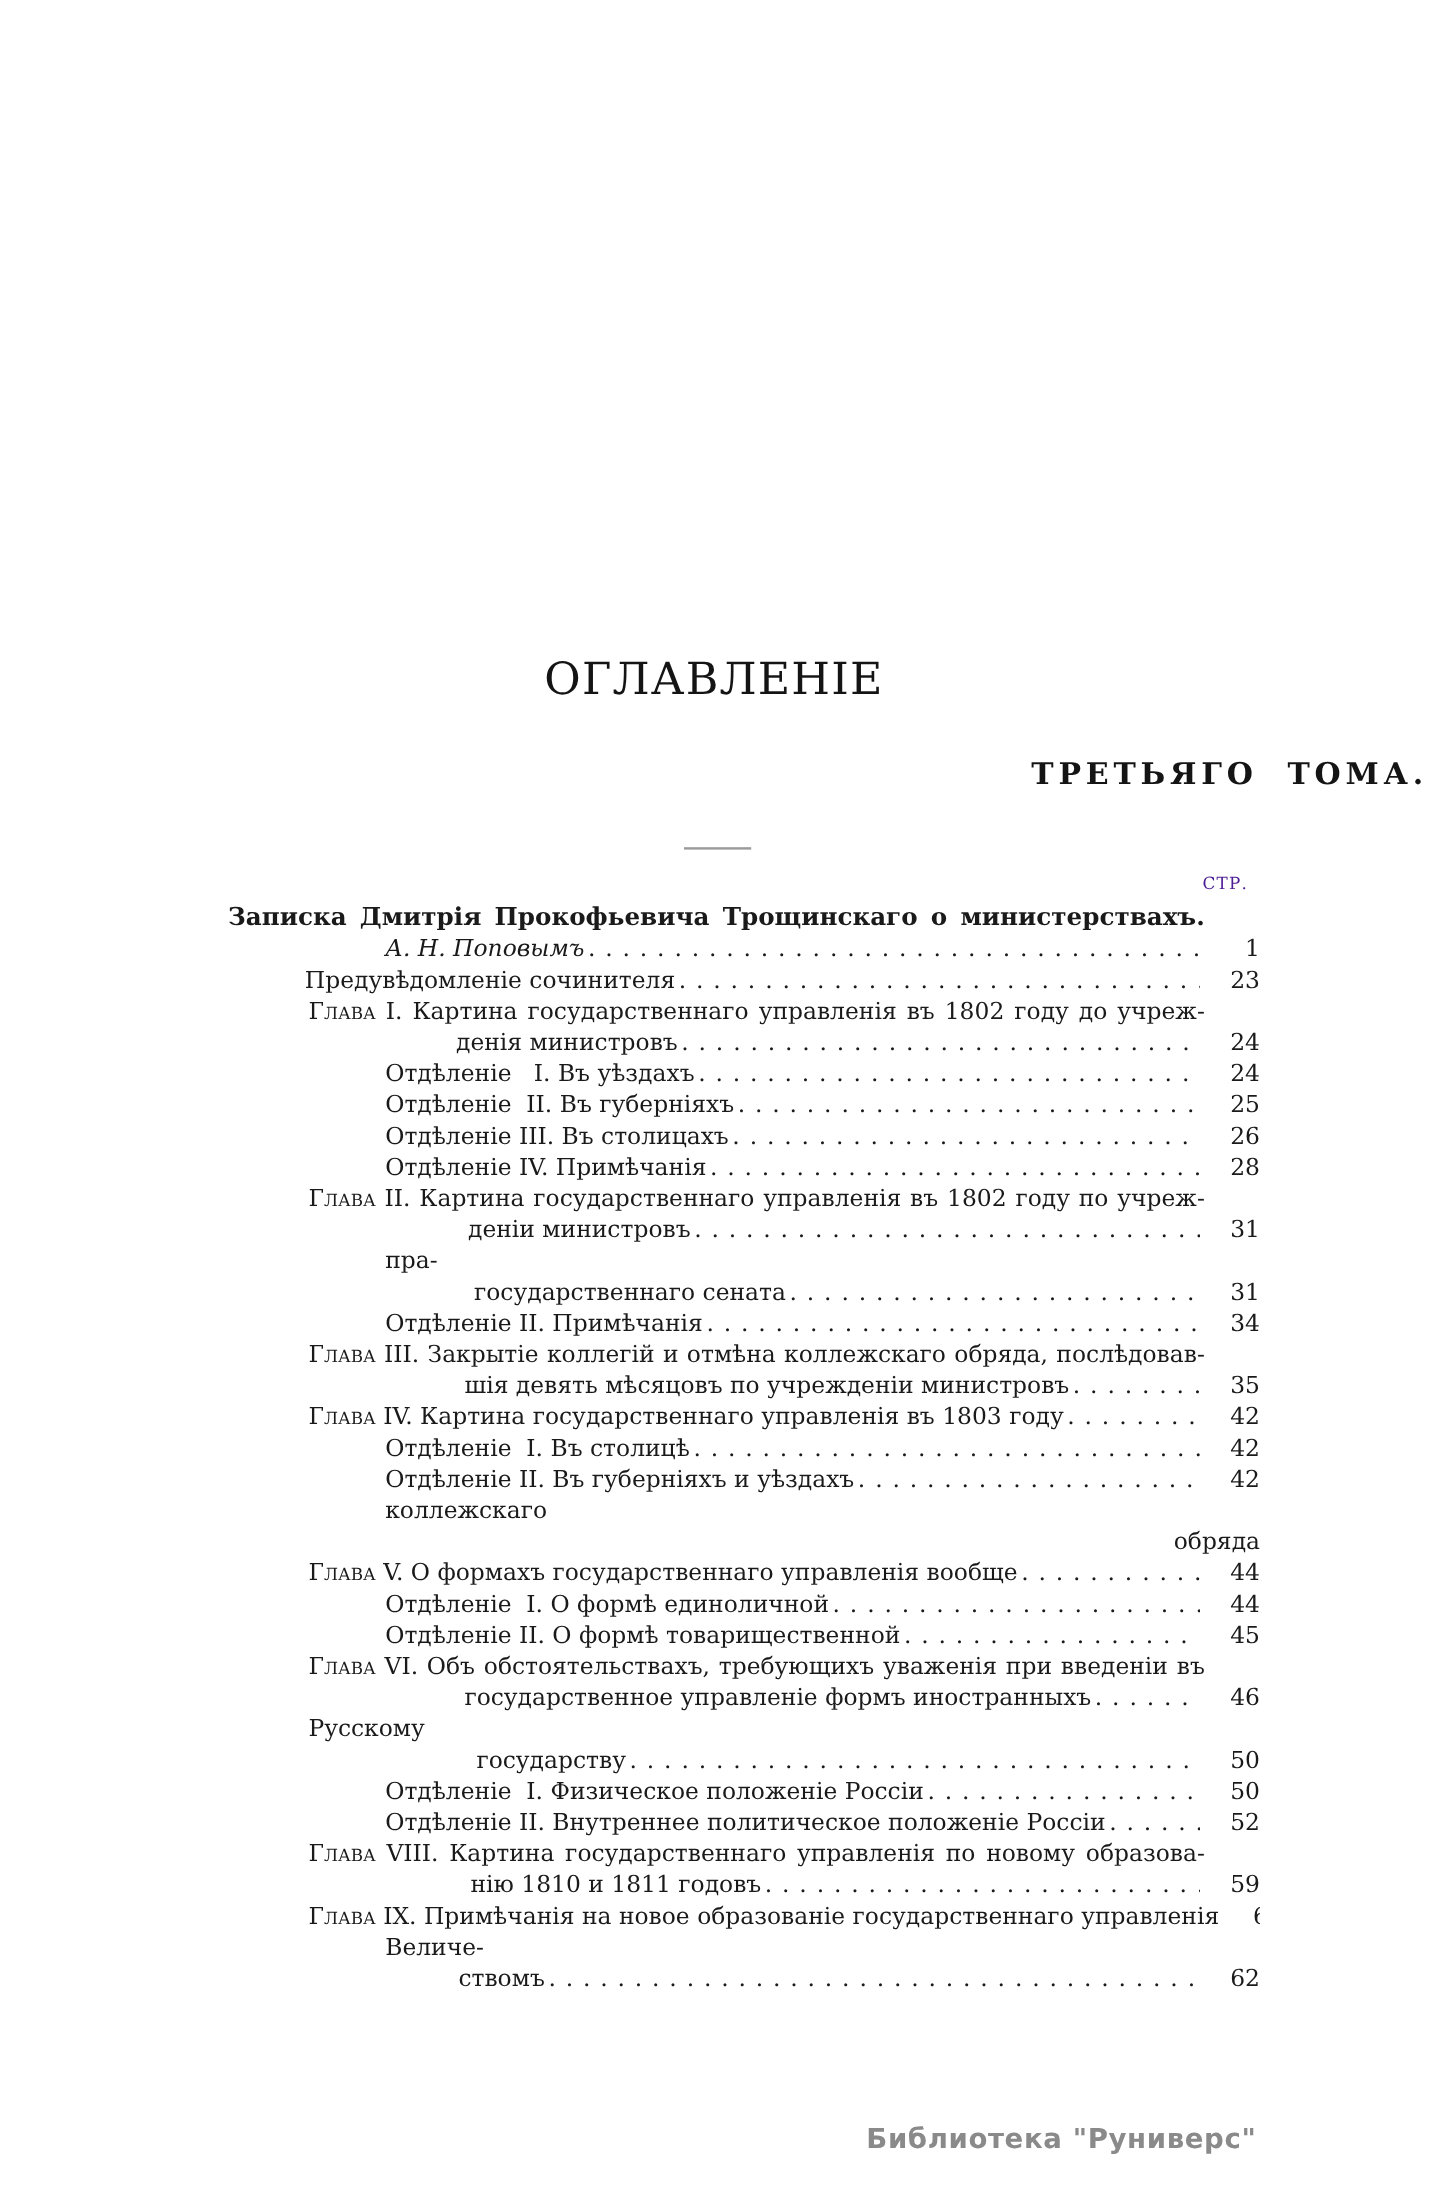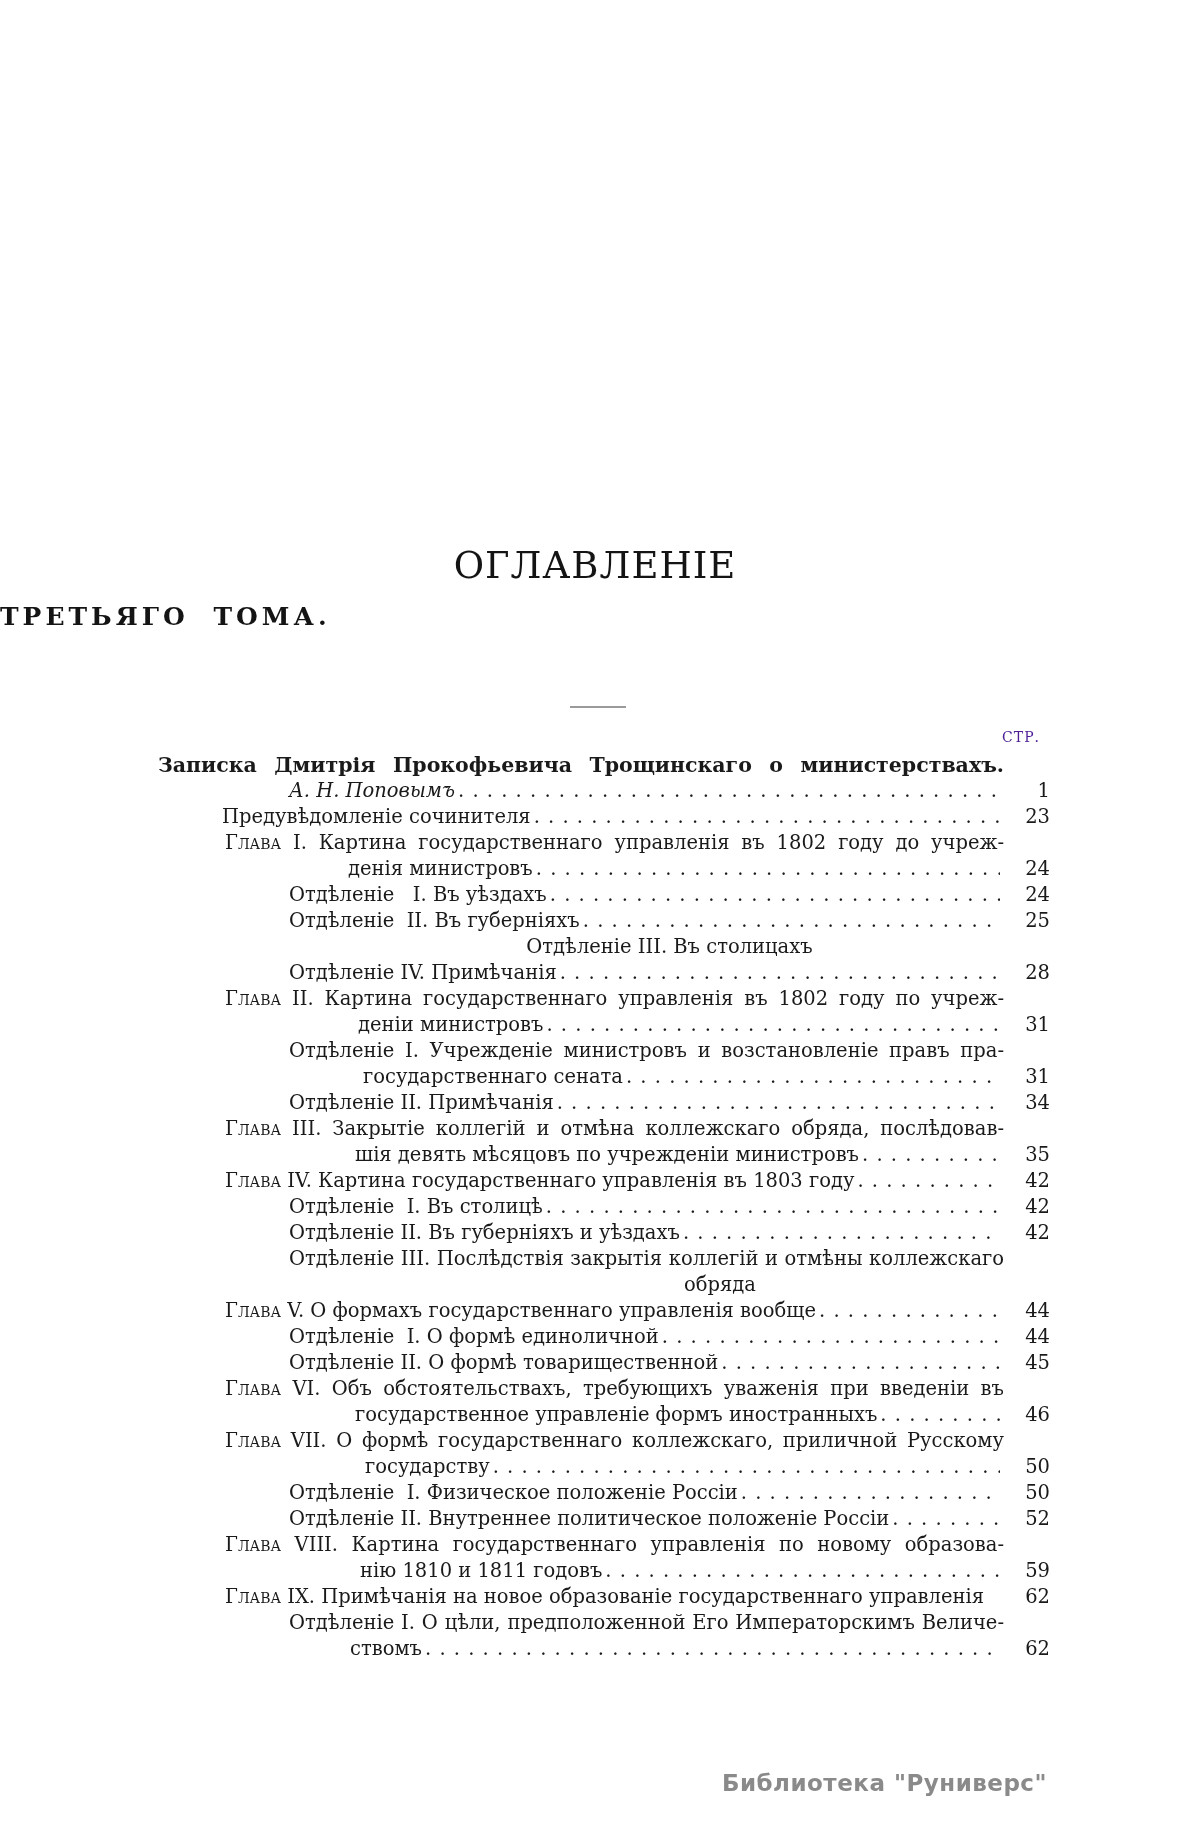--- a/index.html
+++ b/index.html
@@ -15,44 +15,45 @@
     color:#1a1a1a;
     overflow:hidden;
   }
   .h1{
     position:absolute; top:544px; left:0; width:1190px;
     text-align:center;
     font-size:37px; letter-spacing:1px;
     color:#141414;
   }
   .h2{
-    position:absolute; top:602px; left:0; width:1190px;
-    text-align:left;
+    position:absolute; top:630px; left:0; width:1190px;
+    text-align:right;
     font-size:25px; font-weight:bold;
     letter-spacing:4px; word-spacing:12px;
     color:#141414;
   }
   .rule{
     position:absolute; top:706px; left:570px; width:56px; height:2px;
     background:#9a9a9a;
   }
   .colhead{
     position:absolute; top:729px; right:160px;
     font-size:14px; letter-spacing:1px;
     color:#4c1d95;
   }
   .toc{
     position:absolute; top:752px; left:150px; width:900px;
     font-size:19.5px;
     color:#1a1a1a;
   }
   .line{
-    display:flex; align-items:center;
+    display:flex; align-items:flex-end;
     height:26px; line-height:26px;
     overflow:hidden;
+    margin-left:32px;
   }
   .txt{ white-space:pre; flex:0 0 auto; }
   .line.fill .txt{
     flex:1 1 auto; white-space:normal;
     text-align:justify; text-align-last:justify;
   }
   .lead{
     flex:1 1 auto; overflow:hidden; white-space:nowrap;
     margin:0 4px 0 3px; letter-spacing:1px;
   }
@@ -111,21 +112,21 @@
     <span class="lead">. . . . . . . . . . . . . . . . . . . . . . . . . . . . . . . . . . . . . . . . . . . . . . . . . . . . . . . . . . . . . . . . . . . . . . </span>
     <span class="pg">24</span>
   </div>
 
   <div class="line" style="padding-left: 139px;">
     <span class="txt"><span class="seg">Отдѣленіе  II. Въ губерніяхъ</span></span>
     <span class="lead">. . . . . . . . . . . . . . . . . . . . . . . . . . . . . . . . . . . . . . . . . . . . . . . . . . . . . . . . . . . . . . . . . . . . . . </span>
     <span class="pg">25</span>
   </div>
 
-  <div class="line" style="padding-left: 139px; flex-direction: column;">
+  <div class="line" style="padding-left: 139px;">
     <span class="txt"><span class="seg">Отдѣленіе III. Въ столицахъ</span></span>
     <span class="lead">. . . . . . . . . . . . . . . . . . . . . . . . . . . . . . . . . . . . . . . . . . . . . . . . . . . . . . . . . . . . . . . . . . . . . . </span>
     <span class="pg">26</span>
   </div>
 
   <div class="line" style="padding-left: 139px;">
     <span class="txt"><span class="seg">Отдѣленіе IV. Примѣчанія</span></span>
     <span class="lead">. . . . . . . . . . . . . . . . . . . . . . . . . . . . . . . . . . . . . . . . . . . . . . . . . . . . . . . . . . . . . . . . . . . . . . </span>
     <span class="pg">28</span>
   </div>

